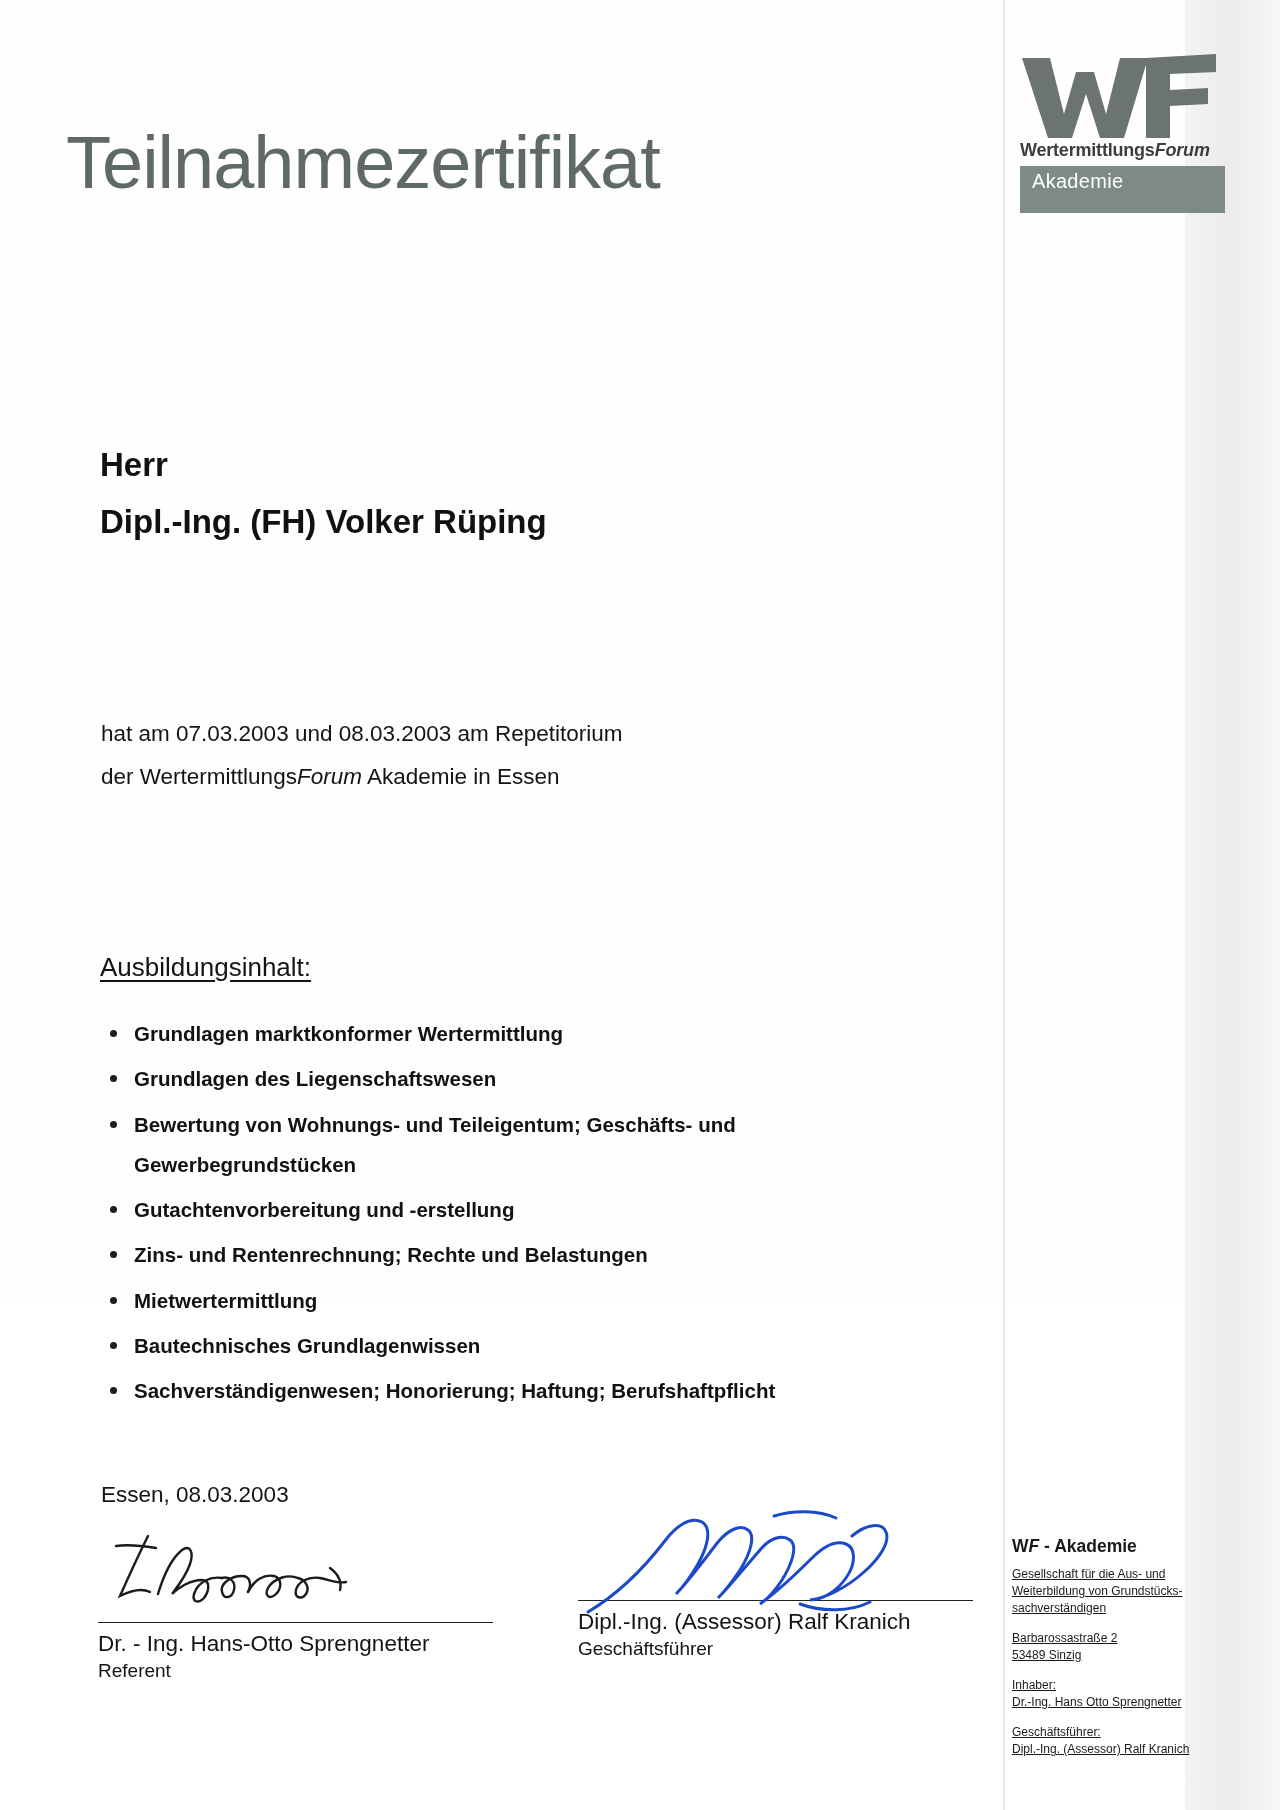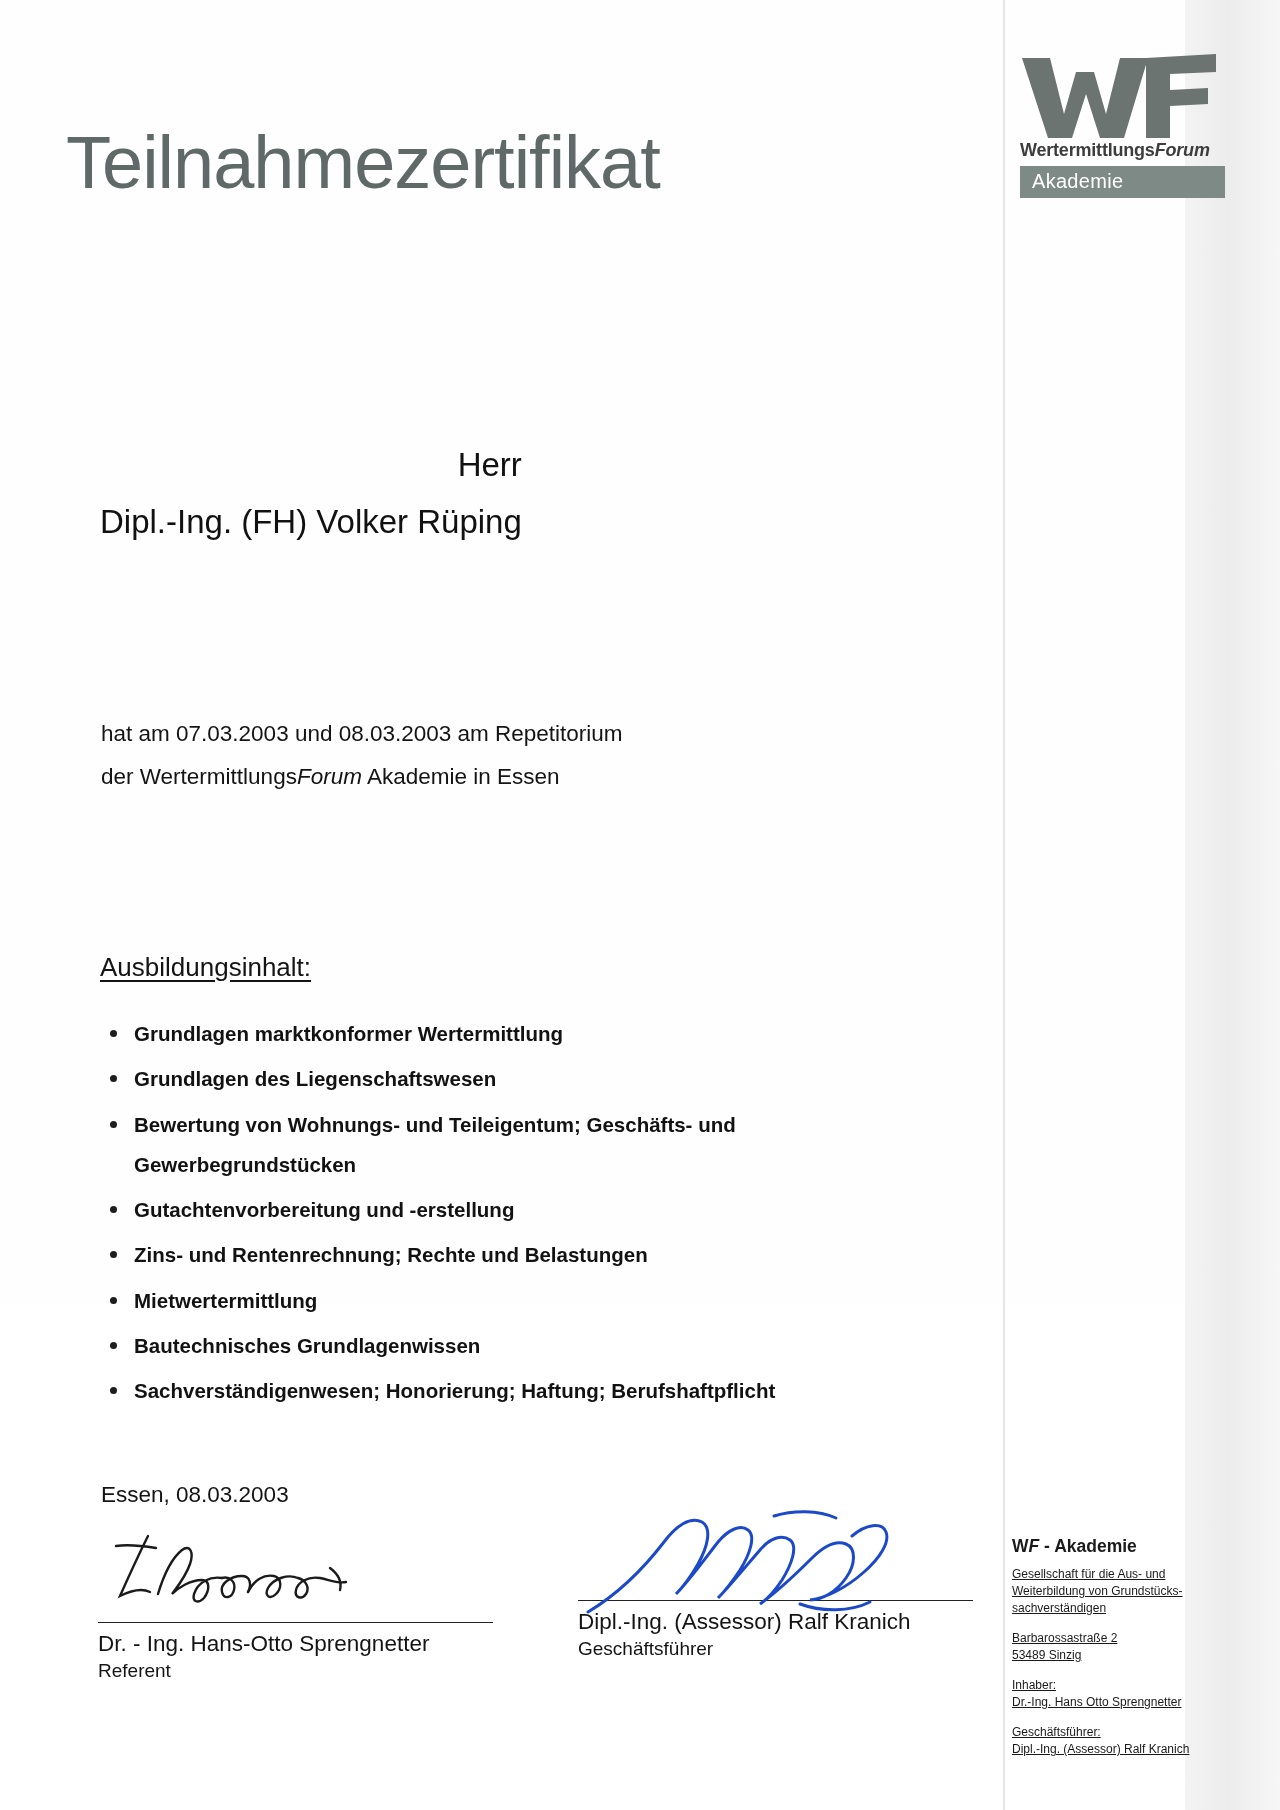--- a/index.html
+++ b/index.html
@@ -73,36 +73,35 @@
     font-weight: bold;
     letter-spacing: -0.2px;
     white-space: nowrap;
   }
   .logo-sub i { font-style: italic; font-weight: bold; }
   .logo-akademie {
     margin-top: 5px;
     background: #7e8a86;
     color: #ffffff;
     font-size: 20px;
-    padding: 4px 10px 5px 12px;
+    padding: 4px 10px 20px 12px;
     width: 205px;
     box-sizing: border-box;
     letter-spacing: 0.3px;
   }
 
   
   .recipient {
     position: absolute;
     left: 100px;
     top: 437px;
     font-size: 33px;
-    font-weight: normal;
+    font-weight: bold;
     line-height: 1.72;
     color: #111;
-    text-align: right;
   }
 
   
   .body-text {
     position: absolute;
     left: 101px;
     top: 712px;
     font-size: 22.5px;
     line-height: 1.92;
     color: #141414;

